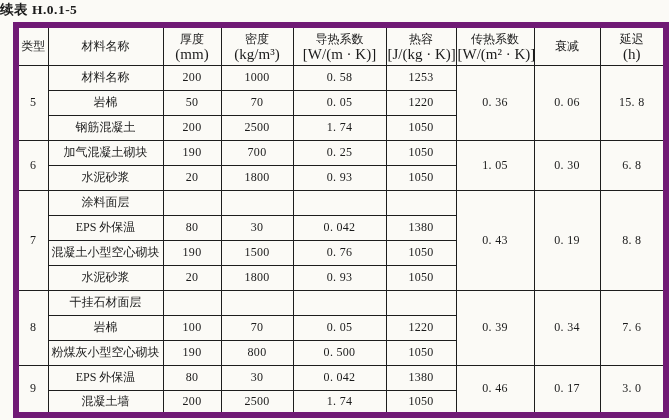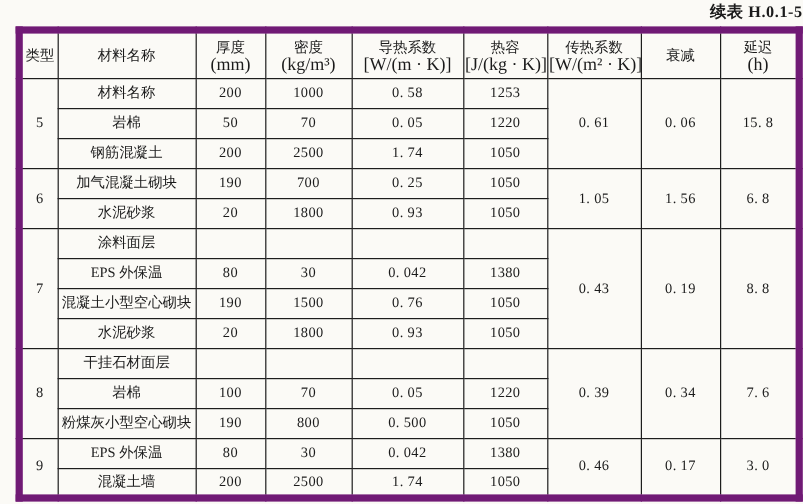--- a/index.html
+++ b/index.html
@@ -13,21 +13,21 @@
     font-family: "Liberation Serif", "DejaVu Serif", serif;
     color: #1b1b1b;
     position: relative;
     overflow: hidden;
   }
   .page-title {
     position: absolute;
     top: 1px;
     left: 0;
     width: 100%;
-    text-align: right;
+    text-align: left;
     font-size: 13.5px;
     font-weight: bold;
     letter-spacing: 0.5px;
   }
   table.mat-table {
     position: absolute;
     left: 13px;
     top: 22px;
     width: 650px;
     border-collapse: collapse;
@@ -105,21 +105,21 @@
     </tr>
   </thead>
   <tbody>
       <tr>
         <td rowspan="3" class="num">5</td>
         <td>材料名称</td>
         <td class="num">200</td>
         <td class="num">1000</td>
         <td class="num">0. 58</td>
         <td class="num">1253</td>
-        <td rowspan="3" class="num">0. 61</td>
+        <td rowspan="3" class="num">0. 36</td>
         <td rowspan="3" class="num">0. 06</td>
         <td rowspan="3" class="num">15. 8</td>
       </tr>
       <tr>
         <td>岩棉</td>
         <td class="num">50</td>
         <td class="num">70</td>
         <td class="num">0. 05</td>
         <td class="num">1220</td>
       </tr>
@@ -131,21 +131,21 @@
         <td class="num">1050</td>
       </tr>
       <tr>
         <td rowspan="2" class="num">6</td>
         <td>加气混凝土砌块</td>
         <td class="num">190</td>
         <td class="num">700</td>
         <td class="num">0. 25</td>
         <td class="num">1050</td>
         <td rowspan="2" class="num">1. 05</td>
-        <td rowspan="2" class="num">1. 56</td>
+        <td rowspan="2" class="num">0. 30</td>
         <td rowspan="2" class="num">6. 8</td>
       </tr>
       <tr>
         <td>水泥砂浆</td>
         <td class="num">20</td>
         <td class="num">1800</td>
         <td class="num">0. 93</td>
         <td class="num">1050</td>
       </tr>
       <tr>

